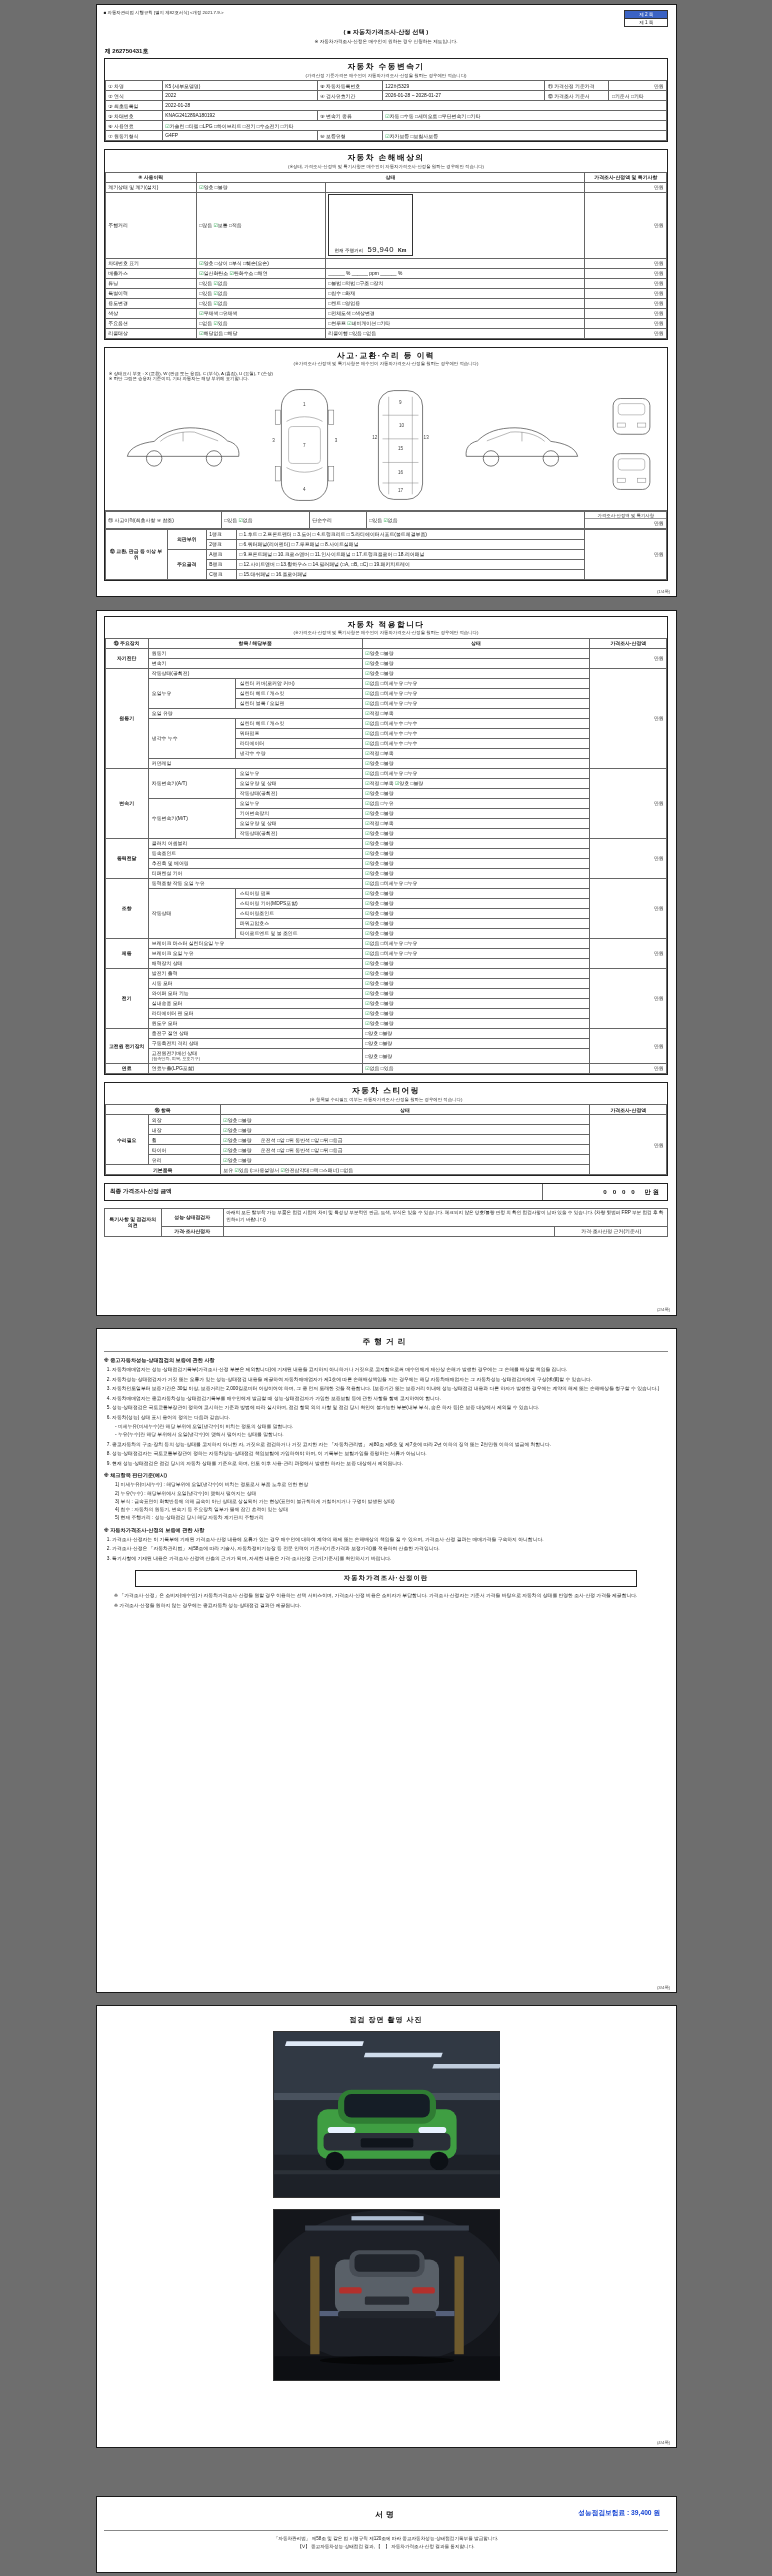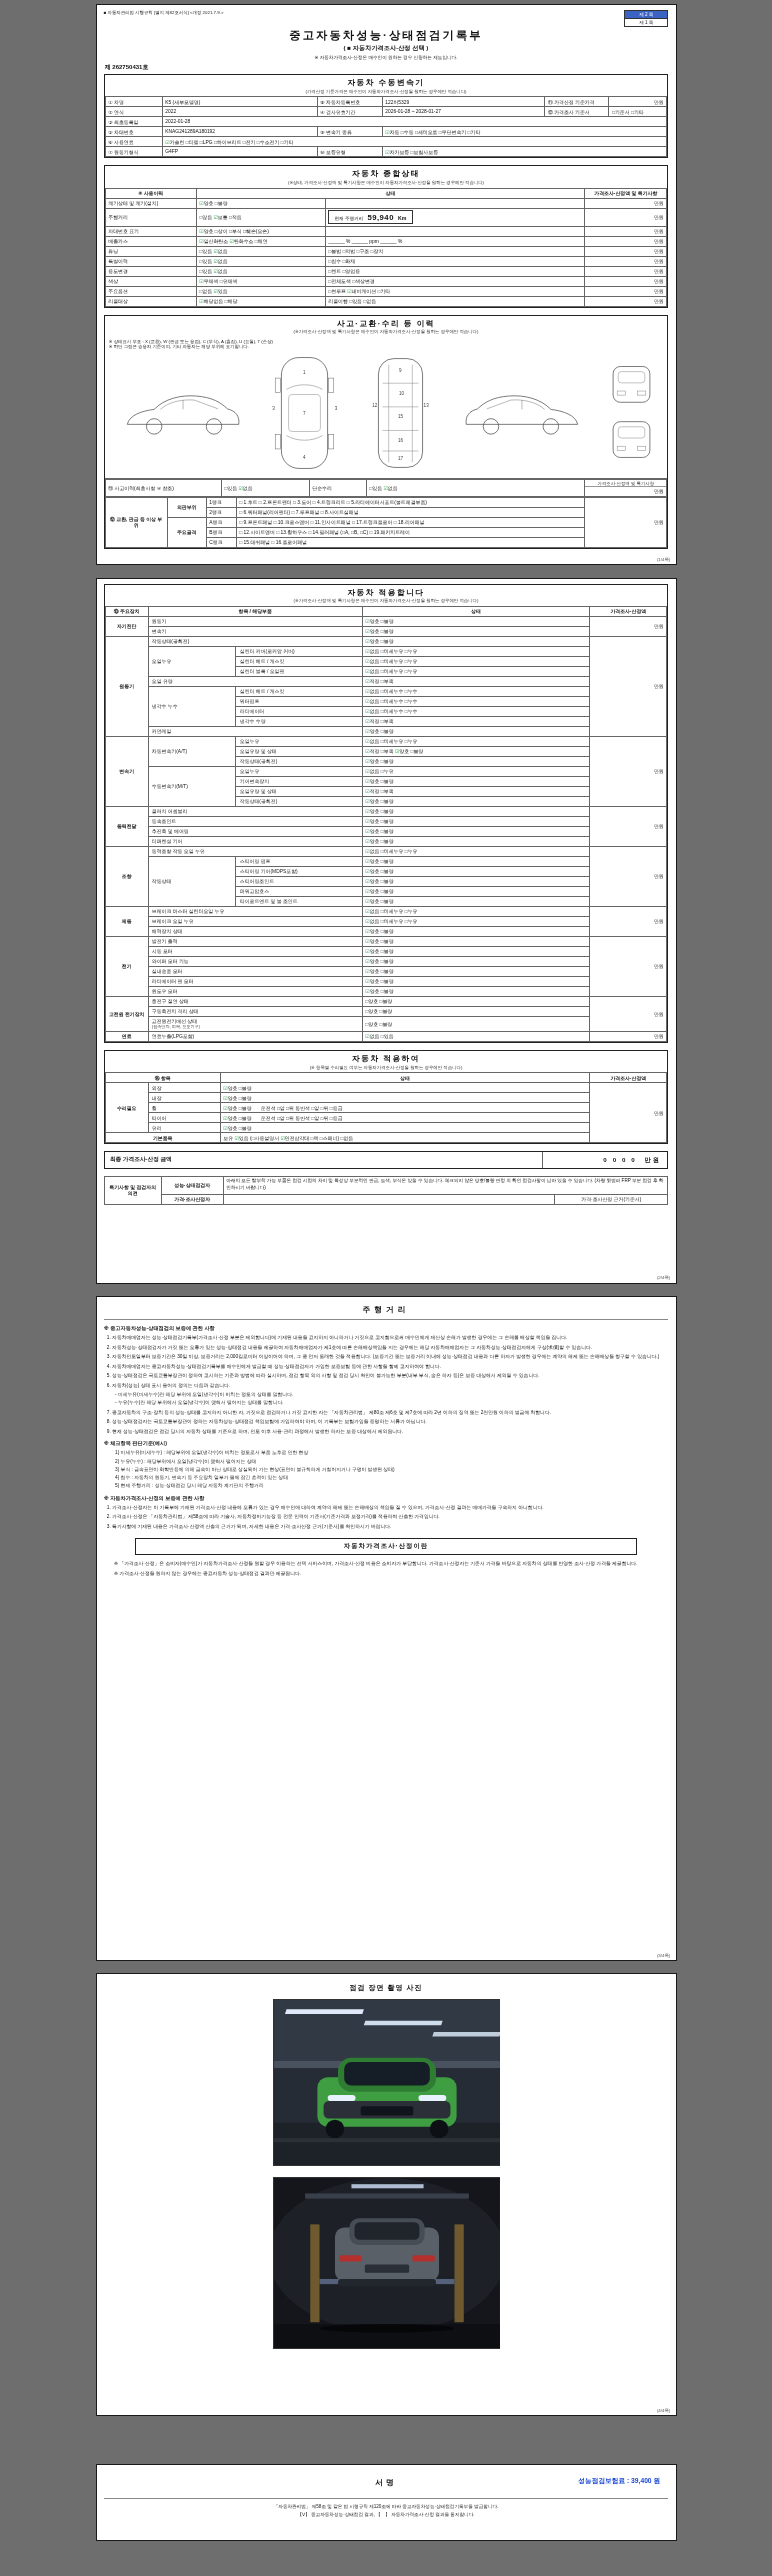--- a/index.html
+++ b/index.html
@@ -36,21 +36,21 @@
   .pr-v { text-align:right; }
   .subnote { font-size:4.1px; color:#444; }
 
   .ck { color:#169e3c; font-weight:bold; }
   .ub { color:#444; }
   .fb { color:#111; }
   .sp { display:inline-block; width:9.3px; }
 
   .km-box { display:inline-flex; align-items:baseline; gap:4.1px; border:1px solid #333; background:#fff; padding:1.5px 5.2px; margin-right:7.2px; }
   .km-l { font-size:4.6px; }
-  .km-v { font-size:7.7px; font-weight:bold; letter-spacing:0.5px; }
+  .km-v { font-size:7.7px; font-weight:normal; letter-spacing:0.5px;margin-top:48px; }
   .km-u { font-size:5.2px; font-weight:bold; }
 
   
   .diagram-band { display:flex; align-items:center; justify-content:space-around; padding:4.1px 2.1px 5.2px; border-bottom:0.5px solid #666; }
   .diagram-band svg { display:block; }
   .legend-line { font-size:4.4px; color:#222; padding:2.1px 4.1px 0; }
 
   .final-price-row { display:flex; border:0.8px solid #222; margin-bottom:7.2px; }
   .final-price-row .fp-l { flex:1; font-weight:bold; font-size:5.7px; padding:3.1px 5.2px; border-right:0.5px solid #666; }
   .final-price-row .fp-v { width:124px; text-align:right; font-weight:bold; font-size:6.2px; padding:3.1px 6.2px; letter-spacing:2.1px; }
@@ -84,21 +84,20 @@
   <div class="panel" style="min-height:546px;">
     <div class="ref-row">
       <span>■ 자동차관리법 시행규칙 [별지 제82호서식] &lt;개정 2021.7.9.&gt;</span>
       <div class="page-box">
         <div class="pb-top">제 2 쪽</div>
         <div class="pb-bot">제 1 쪽</div>
       </div>
     </div>
 
     <div class="title-wrap">
-      <h1>중고자동차성능·상태점검기록부</h1>
       <span class="title-side">( <span class="fb">■</span> 자동차가격조사·산정 선택 )</span>
     </div>
     <div class="title-note">※ 자동차가격조사·산정은 매수인이 원하는 경우 신청하는 제도입니다.</div>
     <div class="doc-no">제 262750431호</div>
 
     <div class="sec">
       <div class="sec-title">자동차 수동변속기</div>
       <div class="sec-note">(가격산정 기준가격은 매수인이 자동차가격조사·산정을 원하는 경우에만 적습니다)</div>
       <table>
         <colgroup>
@@ -144,21 +143,21 @@
           <td class="lbl">⑦ 원동기형식</td>
           <td>G4FP</td>
           <td class="lbl">⑩ 보증유형</td>
           <td colspan="3"><span class="ck">☑</span>자가보증   <span class="ub">□</span>보험사보증</td>
         </tr>
       </tbody>
         </table>
     </div>
 
     <div class="sec">
-      <div class="sec-title">자동차 종합상태</div>
+      <div class="sec-title">자동차 손해배상의</div>
       <div class="sec-note">(※상태, 가격조사·산정액 및 특기사항은 매수인이 자동차가격조사·산정을 원하는 경우에만 적습니다)</div>
       <table>
         <colgroup>
             <col style="width:91px">
             <col style="width:129px">
             <col>
             <col style="width:82px">
           </colgroup>
         <thead>
           <tr>
@@ -578,21 +577,21 @@
               <td class="grp" rowspan="1">연료</td>
               <td class="itm" colspan="2">연료누출(LPG포함)</td>
               <td class="st"><span class="ck">☑</span>없음   <span class="ub">□</span>있음</td>
               <td class="pr" rowspan="1">만원</td>
             </tr>
           </tbody>
       </table>
     </div>
 
     <div class="sec">
-      <div class="sec-title">자동차 적용하여</div>
+      <div class="sec-title">자동차 스티어링</div>
       <div class="sec-note">(※ 항목별 수리필요 여부는 자동차가격조사·산정을 원하는 경우에만 적습니다)</div>
       <table>
         <colgroup>
             <col style="width:43px">
             <col style="width:72px">
             <col>
             <col style="width:77px">
           </colgroup>
         <thead>
           <tr>

